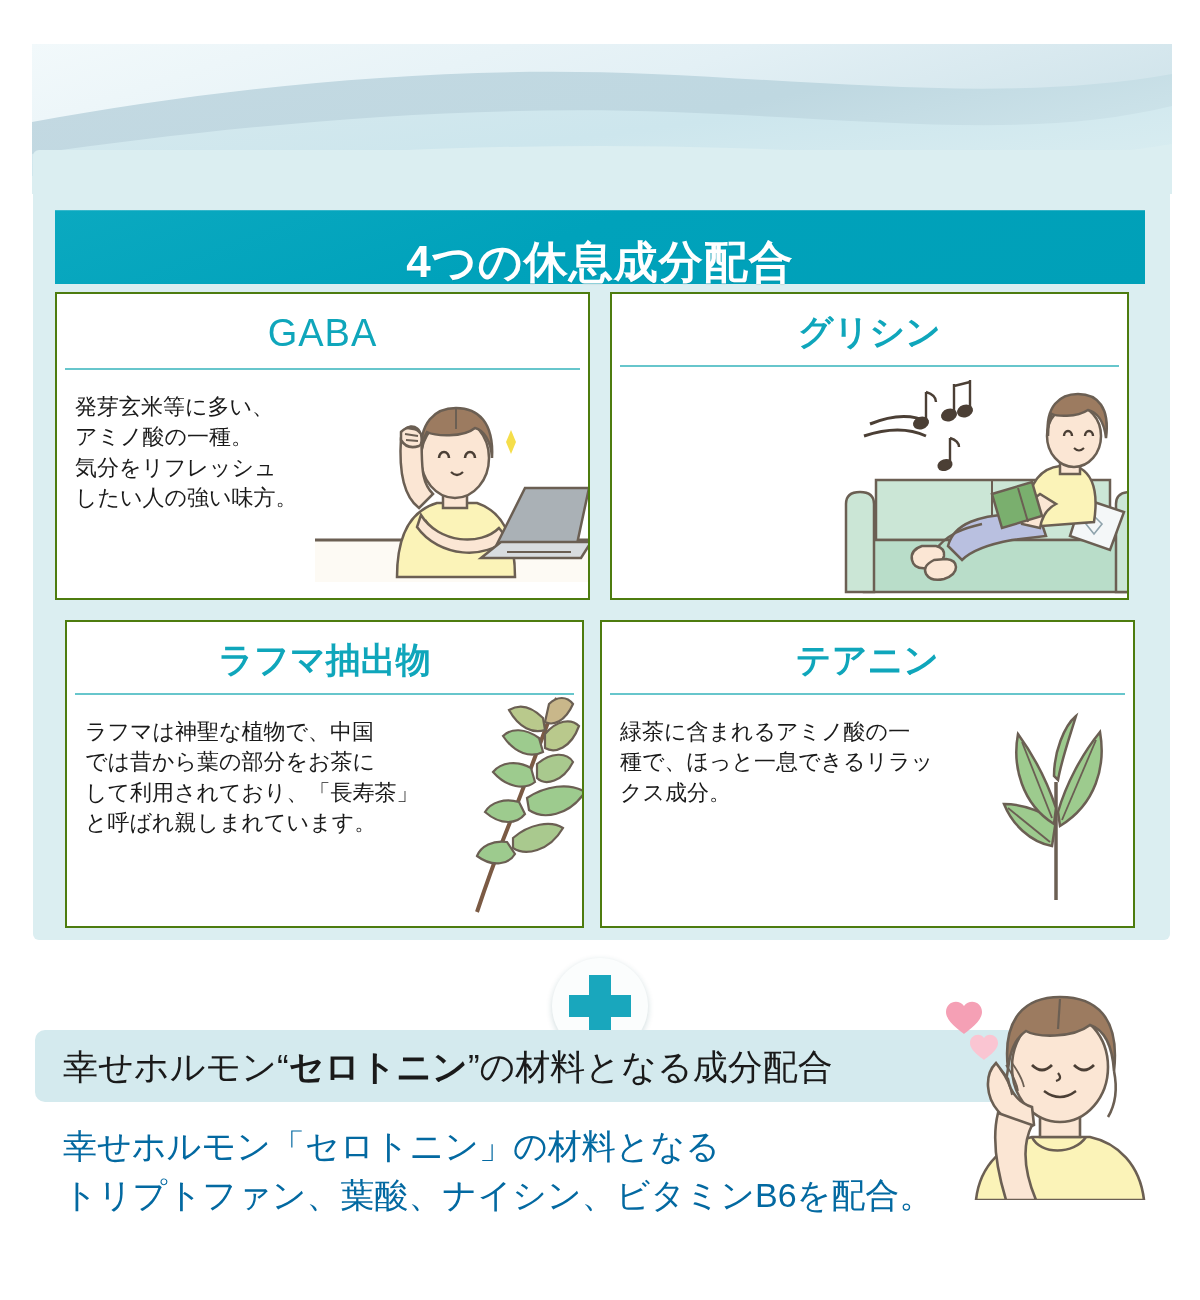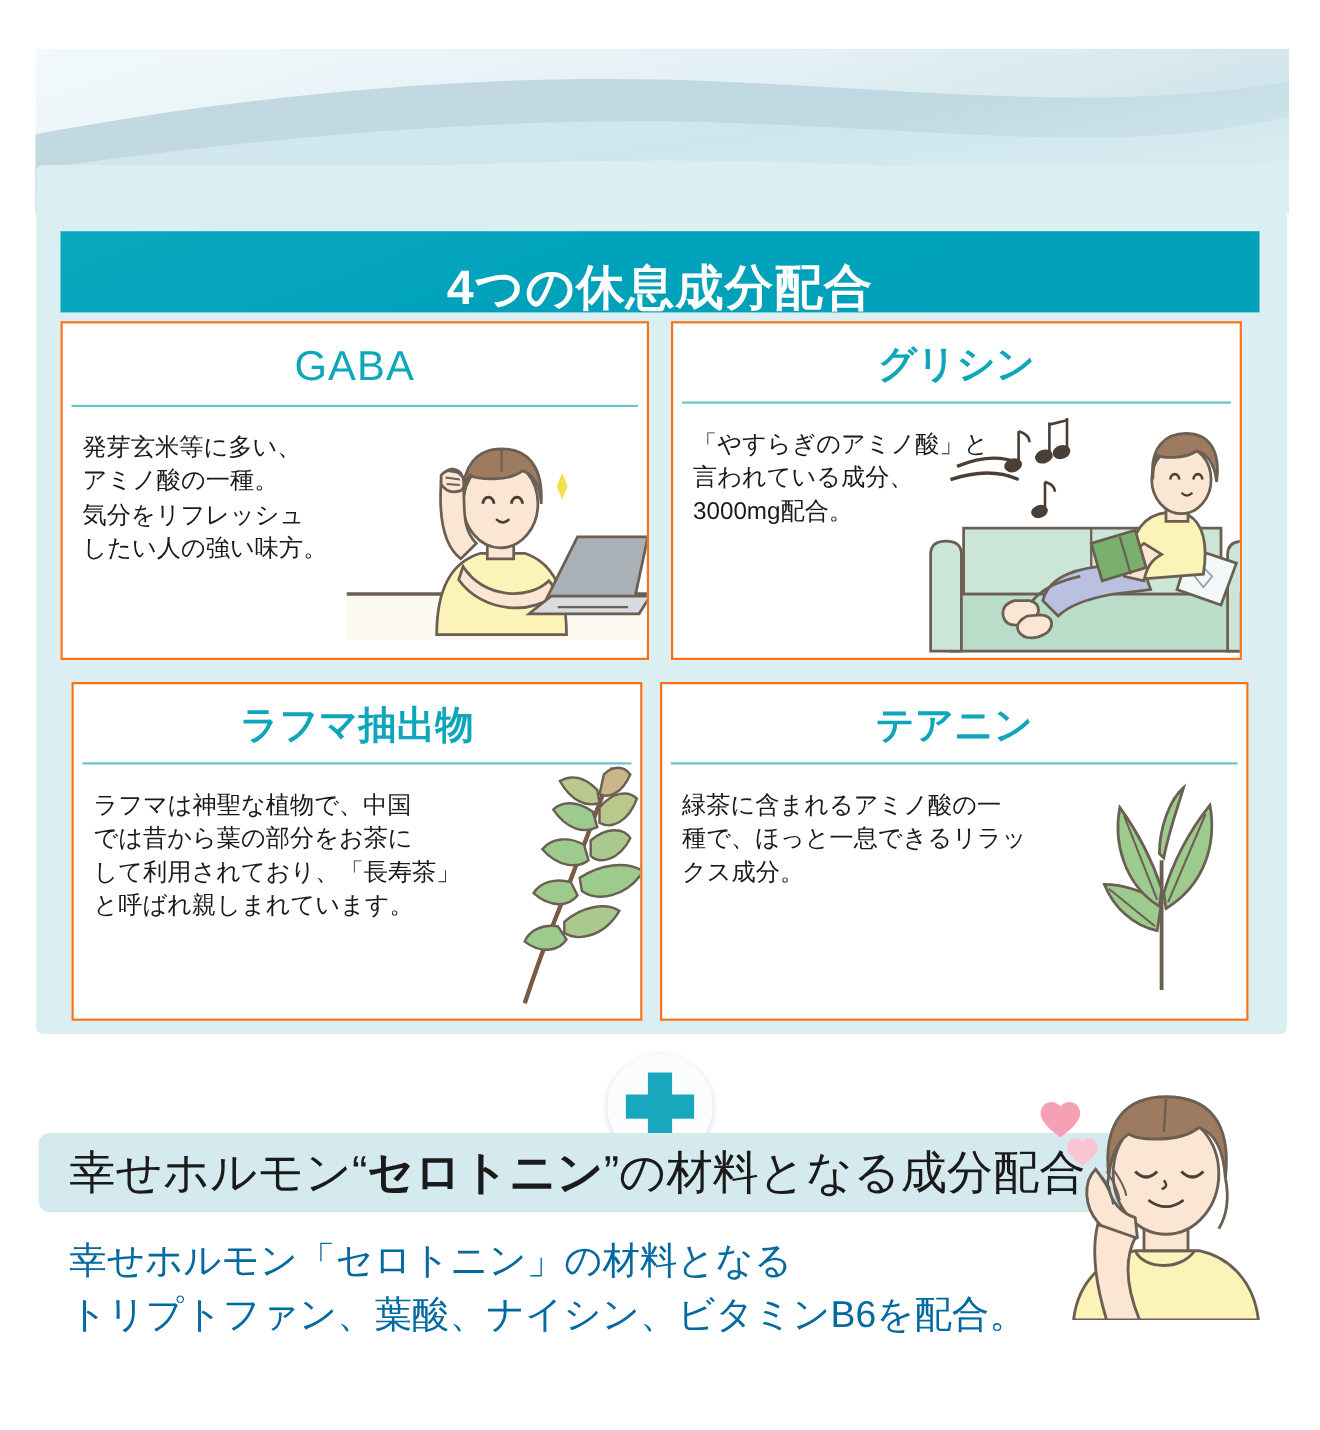--- a/index.html
+++ b/index.html
@@ -73,21 +73,21 @@
     grid-template-rows: 318px 318px;
   }
   .card-slot { padding: 0 10px 10px 0; box-sizing: border-box; }
   .card-slot.col2 { padding-right: 16px; padding-left: 10px; }
   .card-slot.row2 { padding-bottom: 0; padding-top: 10px; }
 
   .card {
     width: 100%;
     height: 100%;
     background: #ffffff;
-    border: 2px solid #f97316;
+    border: 2px solid #4d7c0f;
     box-sizing: border-box;
     position: relative;
     overflow: hidden;
   }
   .card-title {
     text-align: center;
     color: #0fa6bb;
     font-size: 35px;
     font-weight: bold;
     line-height: 1;
@@ -144,21 +144,21 @@
     left: 35px;
     top: 1030px;
     width: 1000px;
     height: 72px;
     background: #d4eaee;
     border-radius: 10px;
     display: flex;
     align-items: center;
   }
   .bottom-banner .txt {
-    font-size: 42px;
+    font-size: 35px;
     color: #1a1a1a;
     padding-left: 28px;
     line-height: 1;
     white-space: nowrap;
   }
   .bottom-banner .txt b { font-weight: bold; }
 
   .bottom-note {
     position: absolute;
     left: 63px;
@@ -264,23 +264,20 @@
           <path d="M196,58 L201,70 L196,82 L191,70 Z" fill="#f5de4a"></path>
         </svg>
       </div>
     </div>
   </div>
 
   <div class="card-slot col2">
     <div class="card">
       <div class="card-title">グリシン</div>
       <div class="card-divider"></div>
-      <div class="card-body wide">「やすらぎのアミノ酸」と
-言われている成分、
-3000mg配合。</div>
       <div class="card-art" style="left:230px; top:70px; width:310px; height:230px;">
         <svg width="310" height="230" viewBox="0 0 310 230" xmlns="http://www.w3.org/2000/svg">
 
           <g stroke="#4b3f35" stroke-width="2.4" fill="#4b3f35">
             <path d="M28,60 q34,-14 58,-2" stroke-width="3" fill="none"></path>
             <path d="M22,72 q36,-12 62,0" stroke-width="3" fill="none"></path>
             <path d="M84,28 L84,58 M84,28 q10,3 10,10" fill="none"></path>
             <ellipse cx="79" cy="59" rx="7" ry="5" transform="rotate(-18 79 59)"></ellipse>
             <path d="M112,20 L112,50 M128,16 L128,46 M112,22 L128,18" fill="none"></path>
             <ellipse cx="107" cy="51" rx="7" ry="5" transform="rotate(-18 107 51)"></ellipse>

